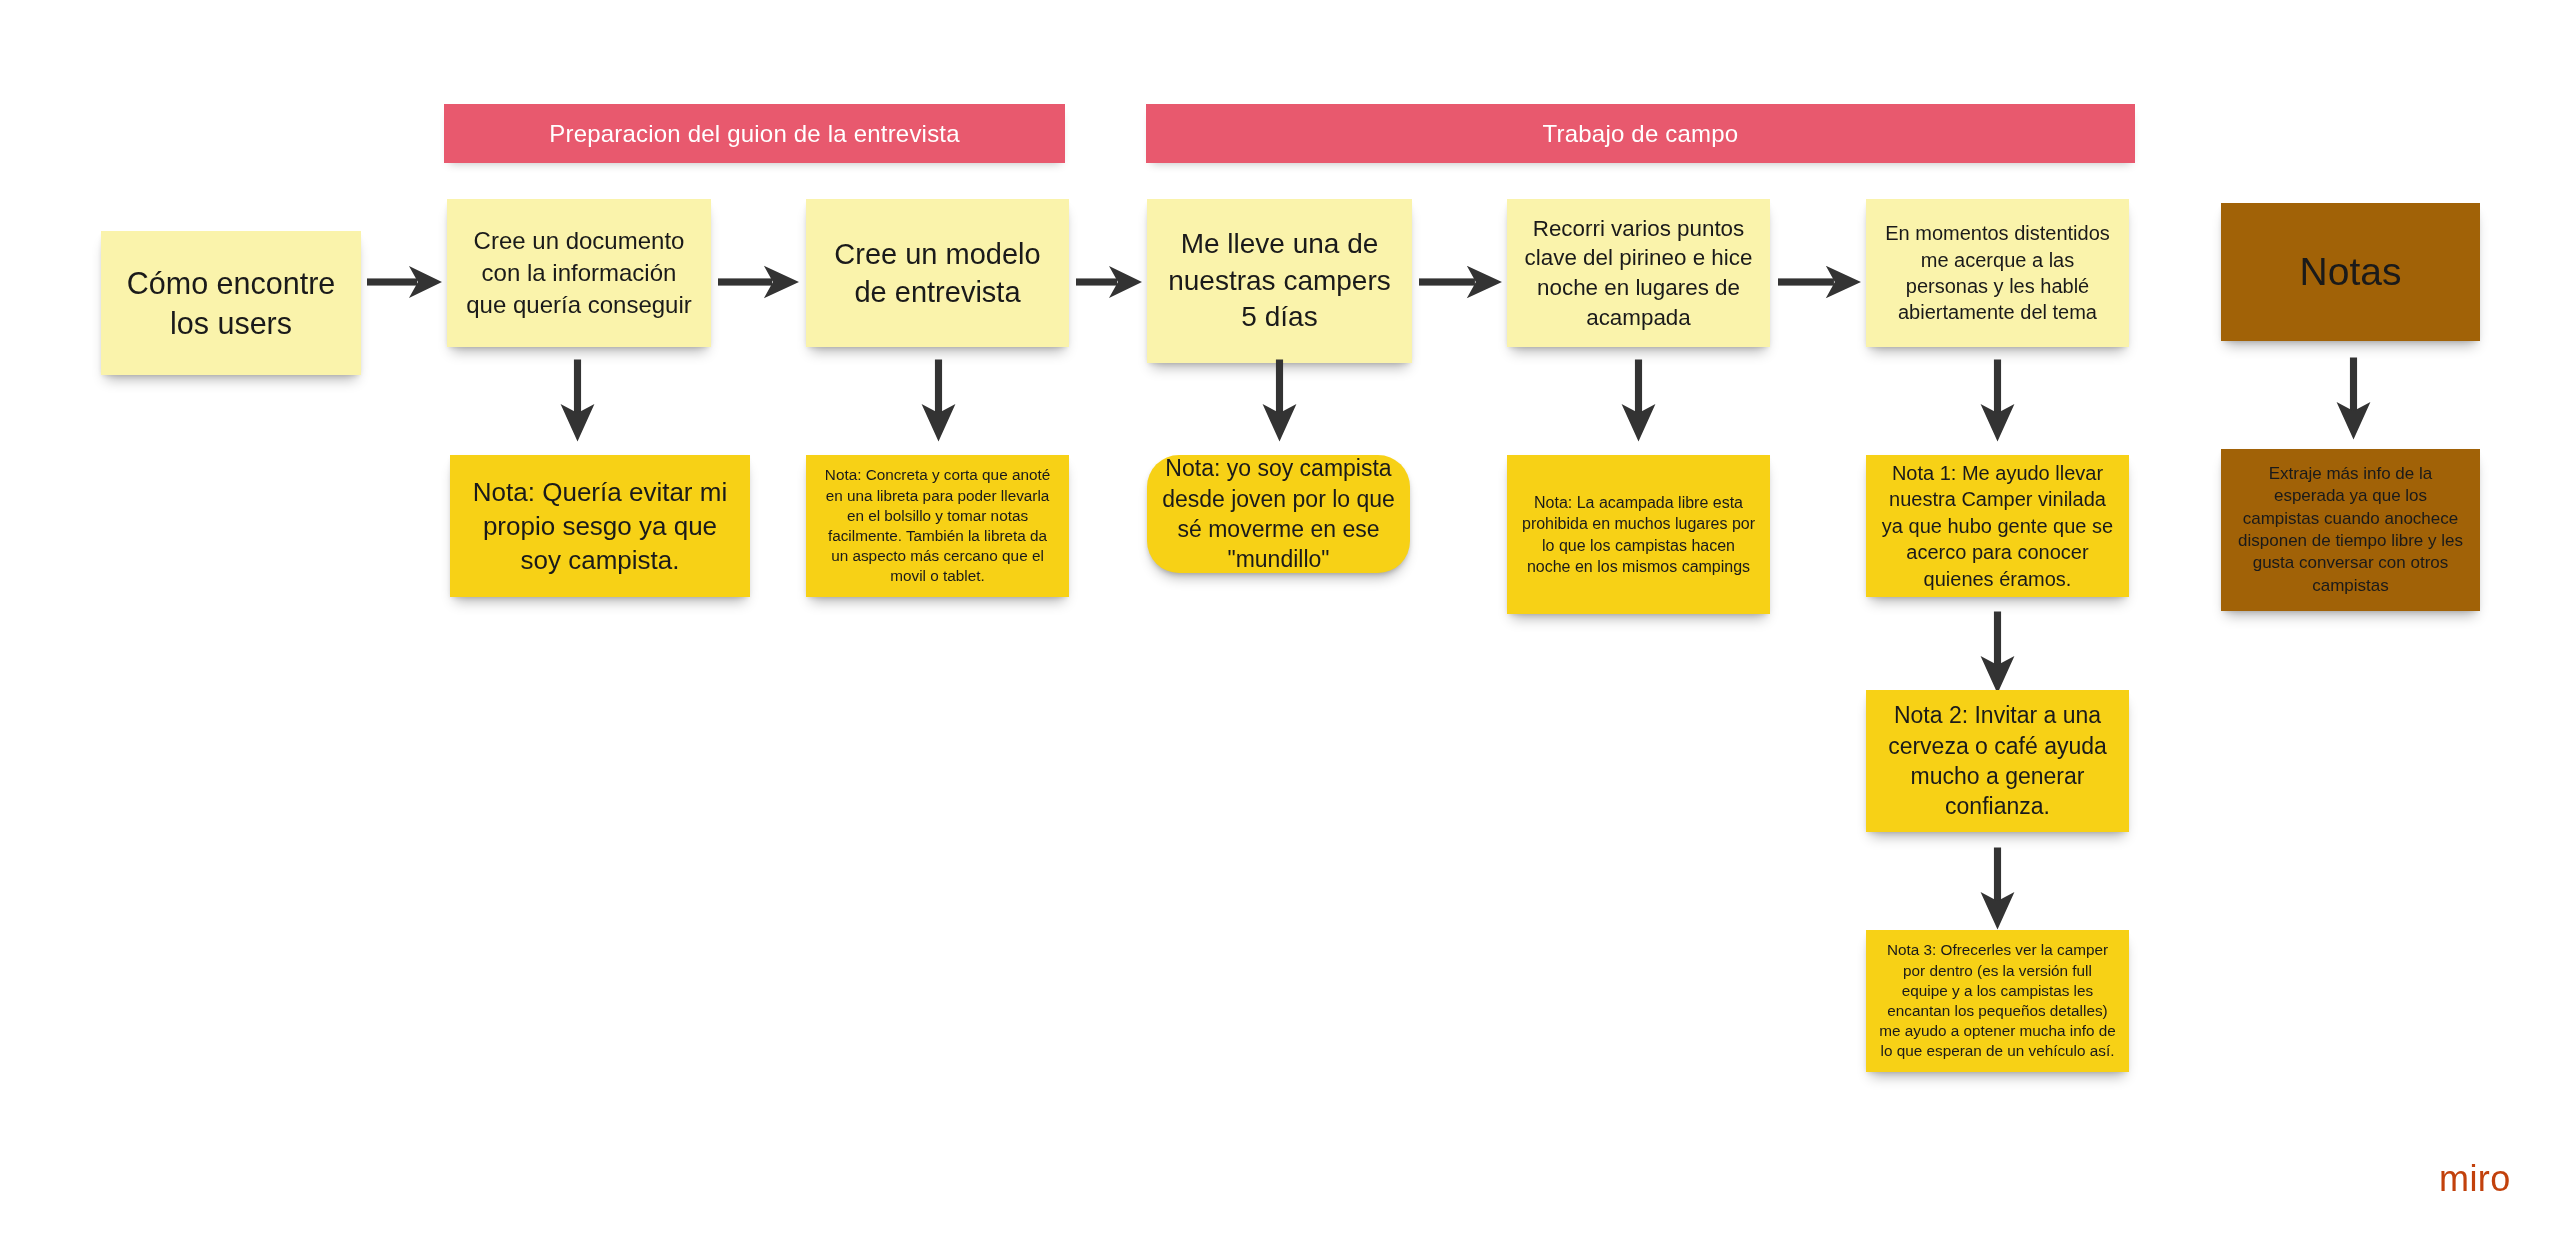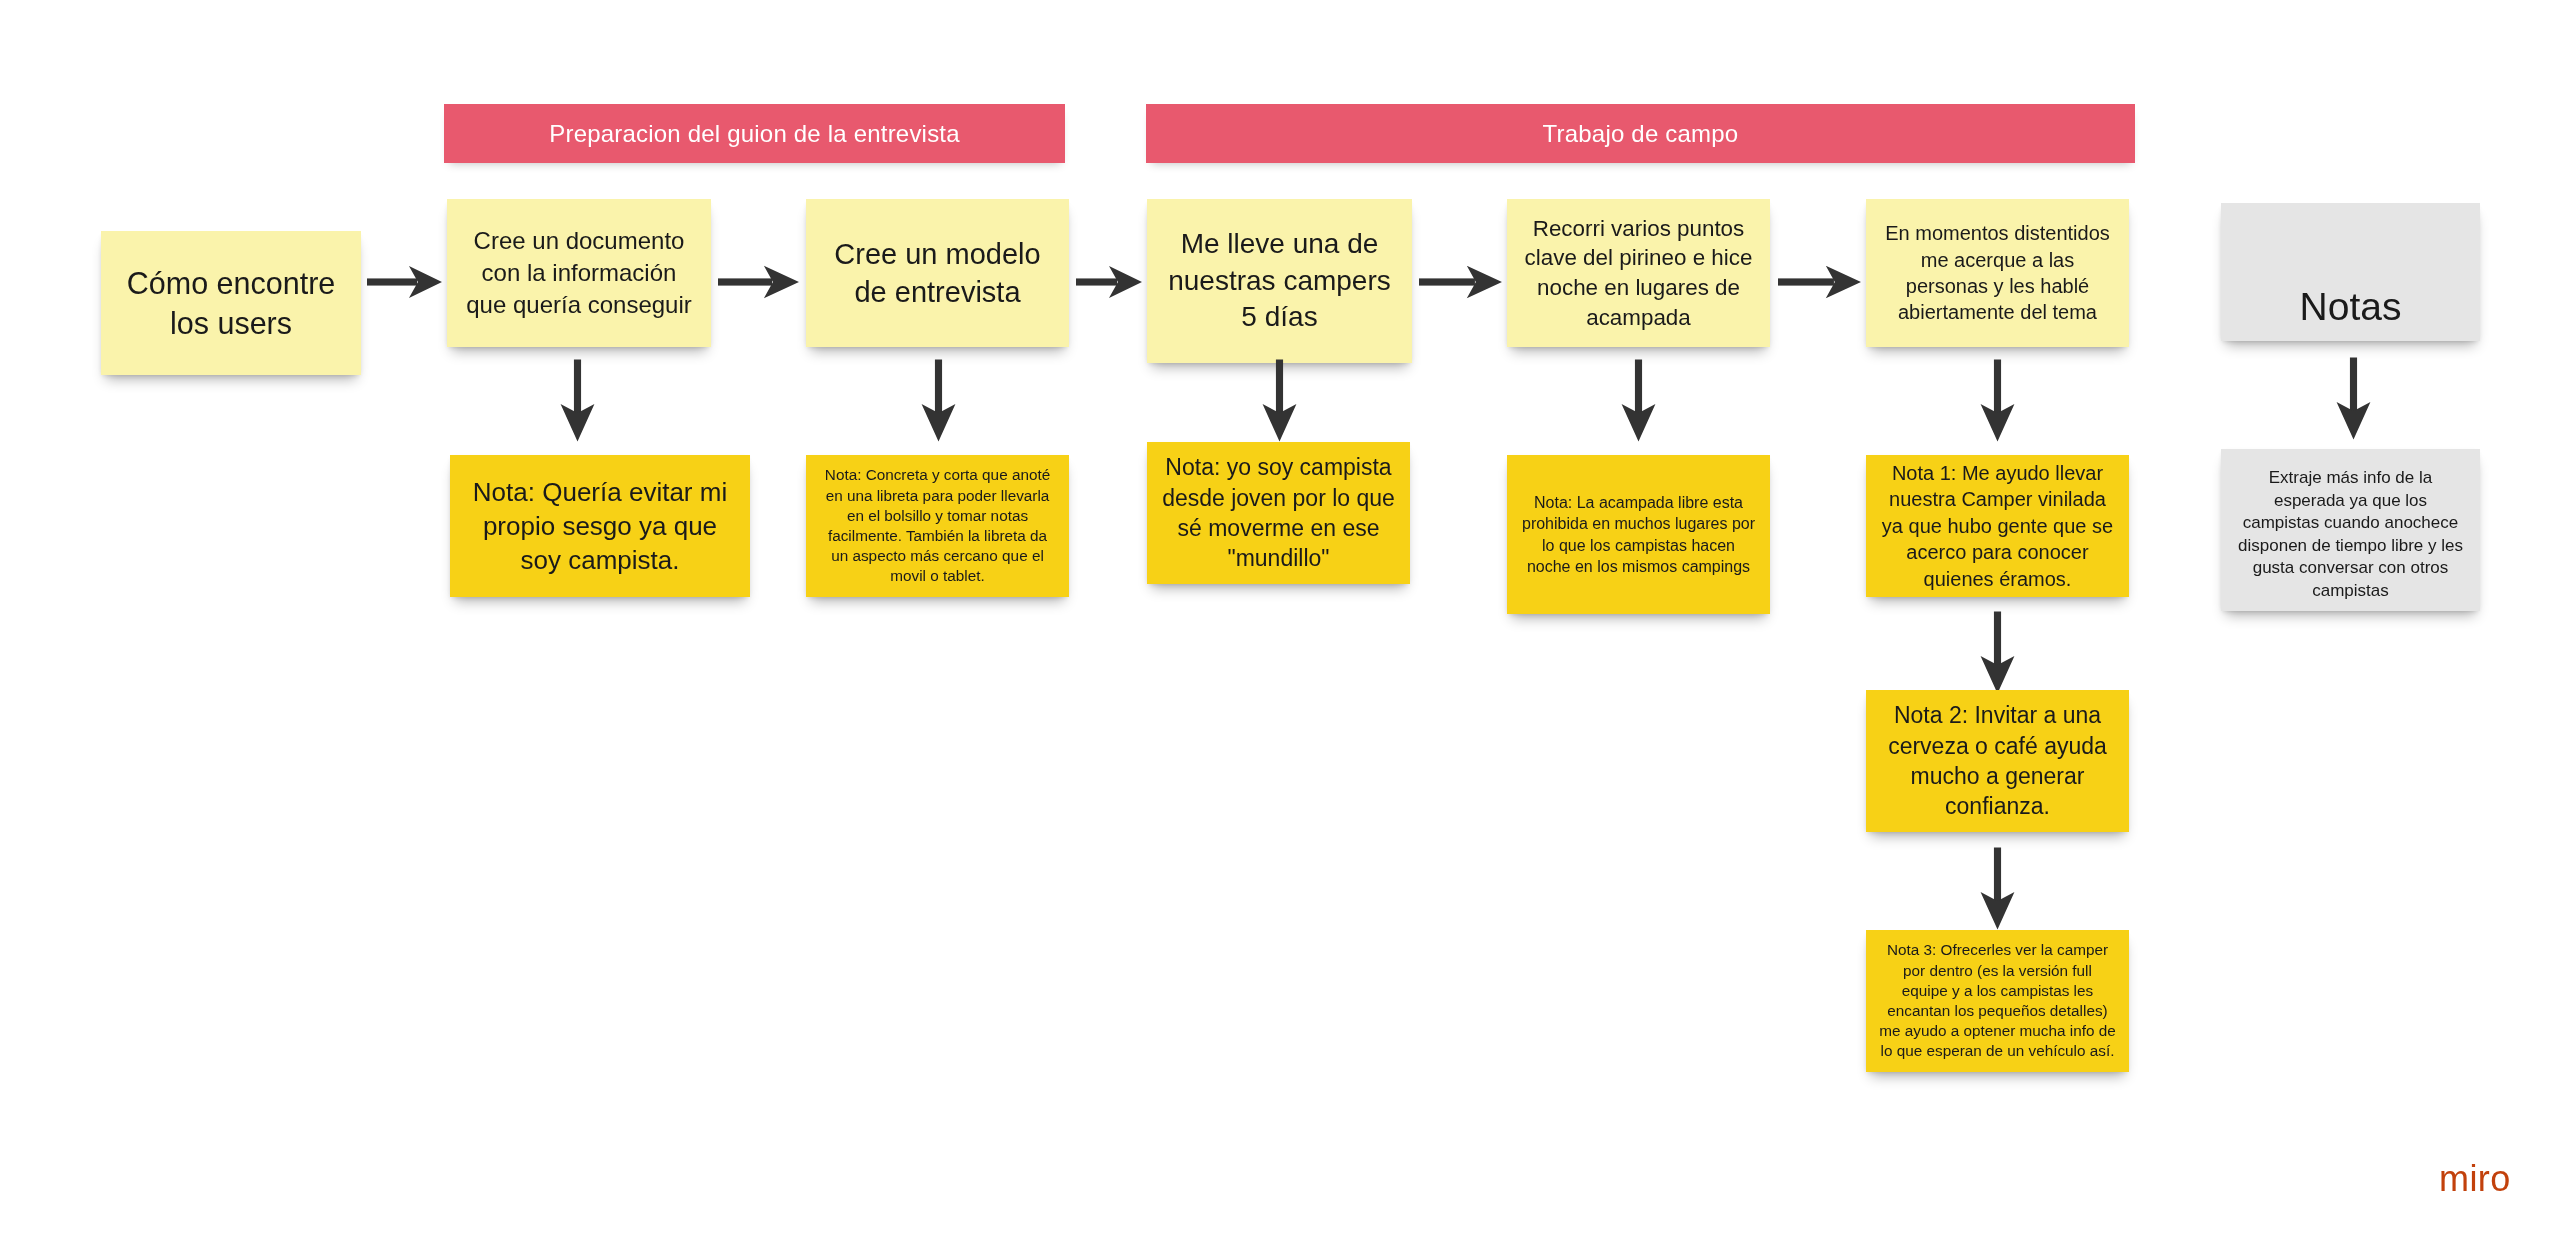--- a/index.html
+++ b/index.html
@@ -30,21 +30,21 @@
     color: #1a1a1a;
     line-height: 1.32;
     padding: 9px 12.6px;
     box-shadow: 0 9px 12.6px -5.4px rgba(0,0,0,0.30),
                 0 2.7px 5.4px -1.8px rgba(0,0,0,0.18);
   }
   .card span { display: block; width: 100%; }
 
   .card.yellow-light { background: #faf3ab; }
   .card.yellow-dark  { background: #f7d116; }
-  .card.blue         { background: #e5e5e5; align-items: flex-end; }
+  .card.blue         { background: #a16207; }
 
   
   .banner {
     position: absolute;
     box-sizing: border-box;
     background: #e8596e;
     color: #ffffff;
     display: flex;
     align-items: center;
     justify-content: center;
@@ -188,21 +188,21 @@
   </div>
 
   <div class="card yellow-dark" style="left:450px; top:455px; width:300px; height:142px; font-size:26px;">
     <span>Nota: Quería evitar mi propio sesgo ya que soy campista.</span>
   </div>
 
   <div class="card yellow-dark" style="left:806px; top:455px; width:263px; height:142px; font-size:15.3px;">
     <span>Nota: Concreta y corta que anoté en una libreta para poder llevarla en el bolsillo y tomar notas facilmente. También la libreta da un aspecto más cercano que el movil o tablet.</span>
   </div>
 
-  <div class="card yellow-dark" style="left:1147px; top:442px; width:263px; height:142px; font-size:23px;">
+  <div class="card yellow-dark" style="left:1147px; top:455px; width:263px; height:118px; font-size:23px;border-radius:32px;">
     <span>Nota: yo soy campista desde joven por lo que sé moverme en ese "mundillo"</span>
   </div>
 
   <div class="card yellow-dark" style="left:1507px; top:455px; width:263px; height:159px; font-size:16px;">
     <span>Nota: La acampada libre esta prohibida en muchos lugares por lo que los campistas hacen noche en los mismos campings</span>
   </div>
 
   <div class="card yellow-dark" style="left:1866px; top:455px; width:263px; height:142px; font-size:20px;">
     <span>Nota 1: Me ayudo llevar nuestra Camper vinilada ya que hubo gente que se acerco para conocer quienes éramos.</span>
   </div>

